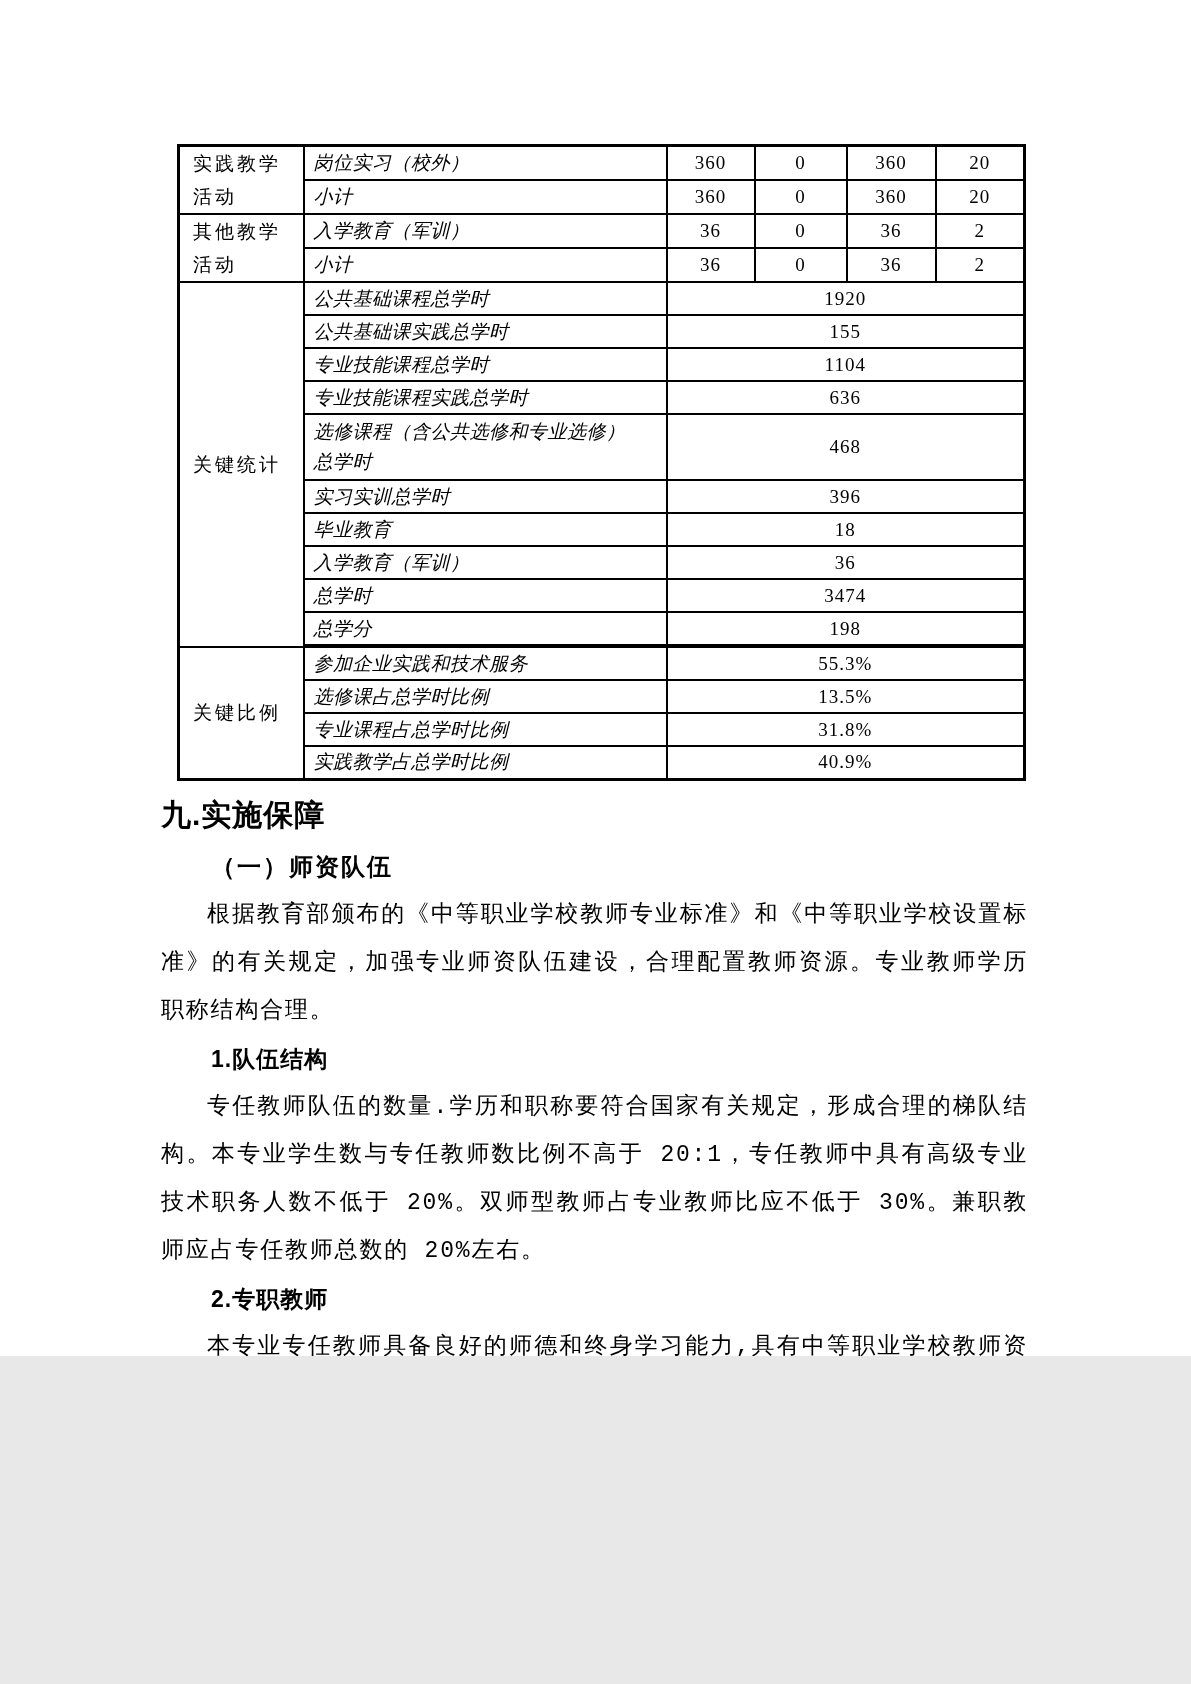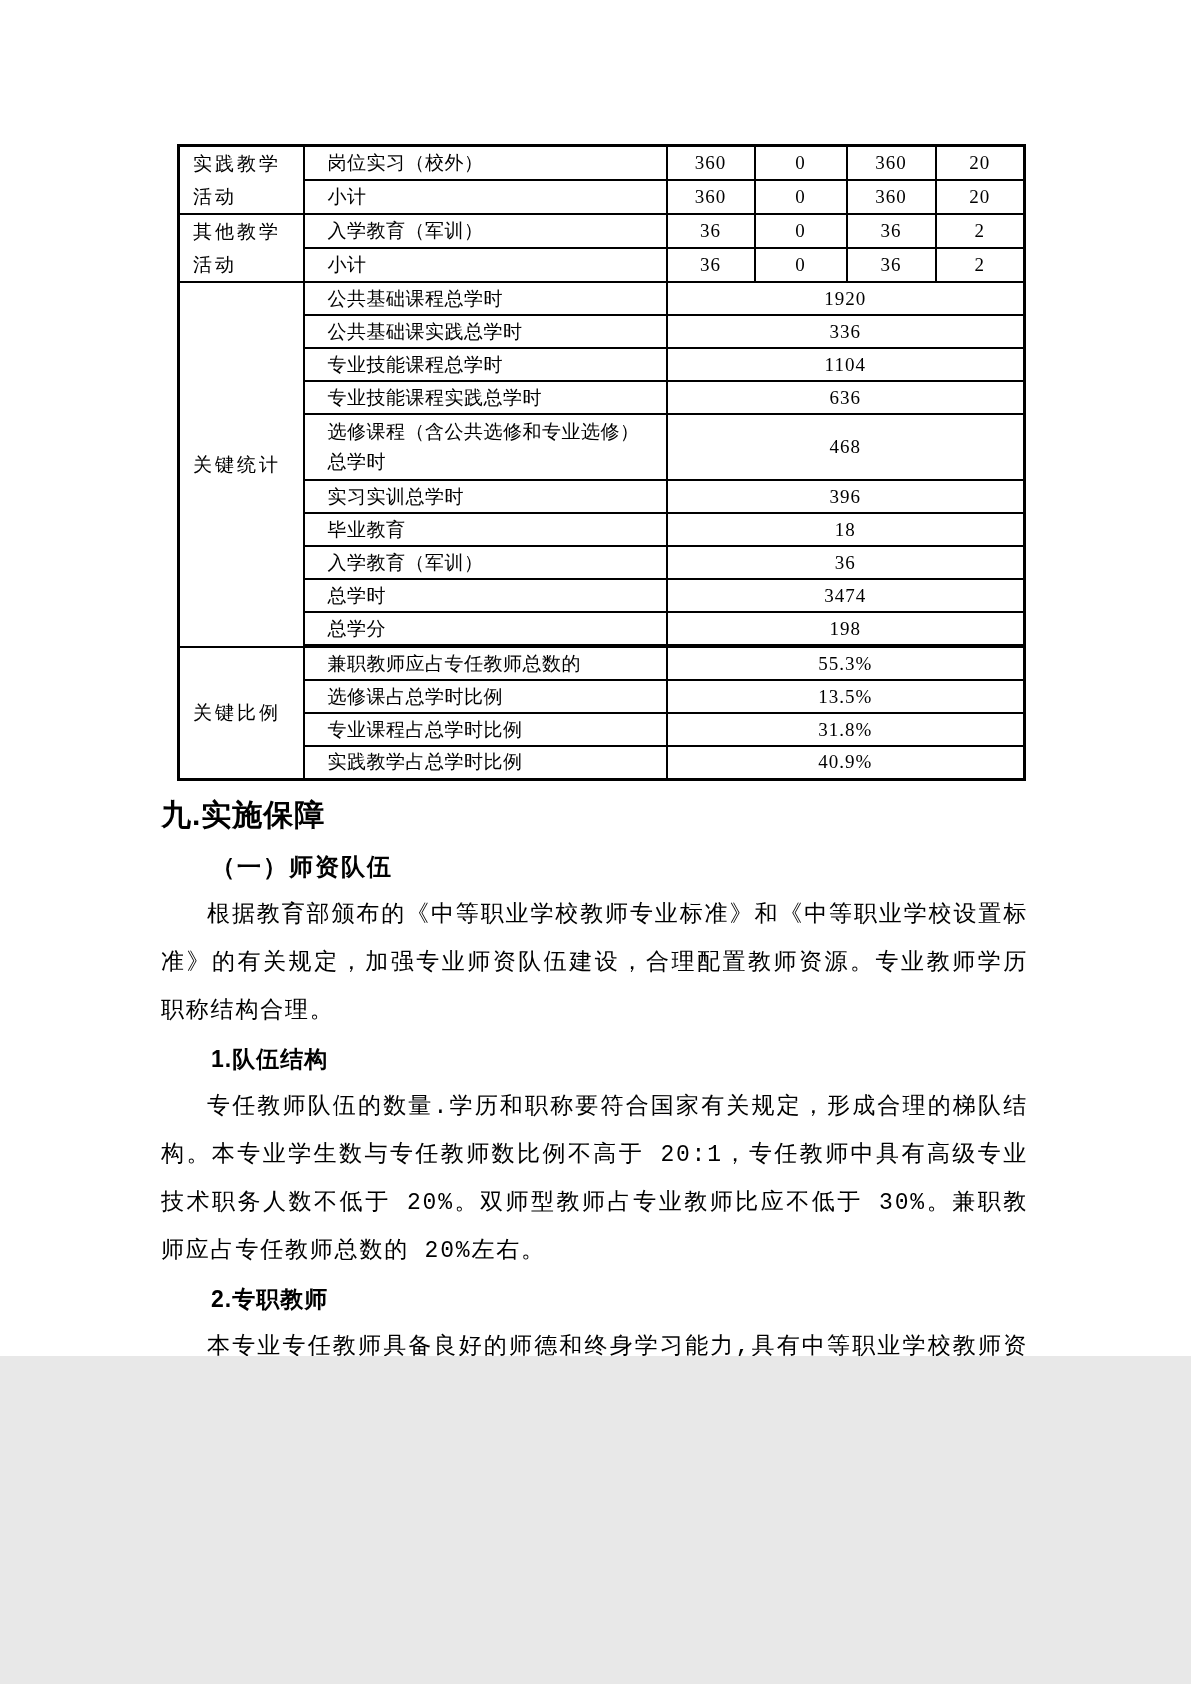--- a/index.html
+++ b/index.html
@@ -29,25 +29,26 @@
   .doc-table tr      { height:33px; }
   .doc-table tr.tall { height:66px; }
   td.group {
     padding-left:13px;
     letter-spacing:3px;
     white-space:pre-line;
   }
   td.group.vtop { vertical-align:top; line-height:33px; }
   td.group.vmid { vertical-align:middle; }
   td.item {
-    padding-left:23px;
+    padding-left:9px;
     letter-spacing:0.5px;
     white-space:pre-line;
     line-height:30px;
     vertical-align:middle;
+    font-style:italic;
   }
   td.val {
     text-align:center;
     vertical-align:middle;
     letter-spacing:1px;
   }
 
   
   .text-block {
     position:absolute;
@@ -141,21 +142,21 @@
         <td class="val">2</td>
       </tr>
 
       <tr>
         <td class="group vmid" rowspan="11">关键统计</td>
         <td class="item">公共基础课程总学时</td>
         <td class="val" colspan="4">1920</td>
       </tr>
       <tr>
         <td class="item">公共基础课实践总学时</td>
-        <td class="val" colspan="4">336</td>
+        <td class="val" colspan="4">155</td>
       </tr>
       <tr>
         <td class="item">专业技能课程总学时</td>
         <td class="val" colspan="4">1104</td>
       </tr>
       <tr>
         <td class="item">专业技能课程实践总学时</td>
         <td class="val" colspan="4">636</td>
       </tr>
       <tr class="tall">
@@ -182,21 +183,21 @@
       <tr>
         <td class="item">总学分</td>
         <td class="val" colspan="4">198</td>
       </tr>
       <tr style="height:0">
           <td style="border:none;padding:0" colspan="5"></td>
         </tr>
 
       <tr>
         <td class="group vmid" rowspan="4">关键比例</td>
-        <td class="item">兼职教师应占专任教师总数的</td>
+        <td class="item">参加企业实践和技术服务</td>
         <td class="val" colspan="4">55.3%</td>
       </tr>
       <tr>
         <td class="item">选修课占总学时比例</td>
         <td class="val" colspan="4">13.5%</td>
       </tr>
       <tr>
         <td class="item">专业课程占总学时比例</td>
         <td class="val" colspan="4">31.8%</td>
       </tr>

